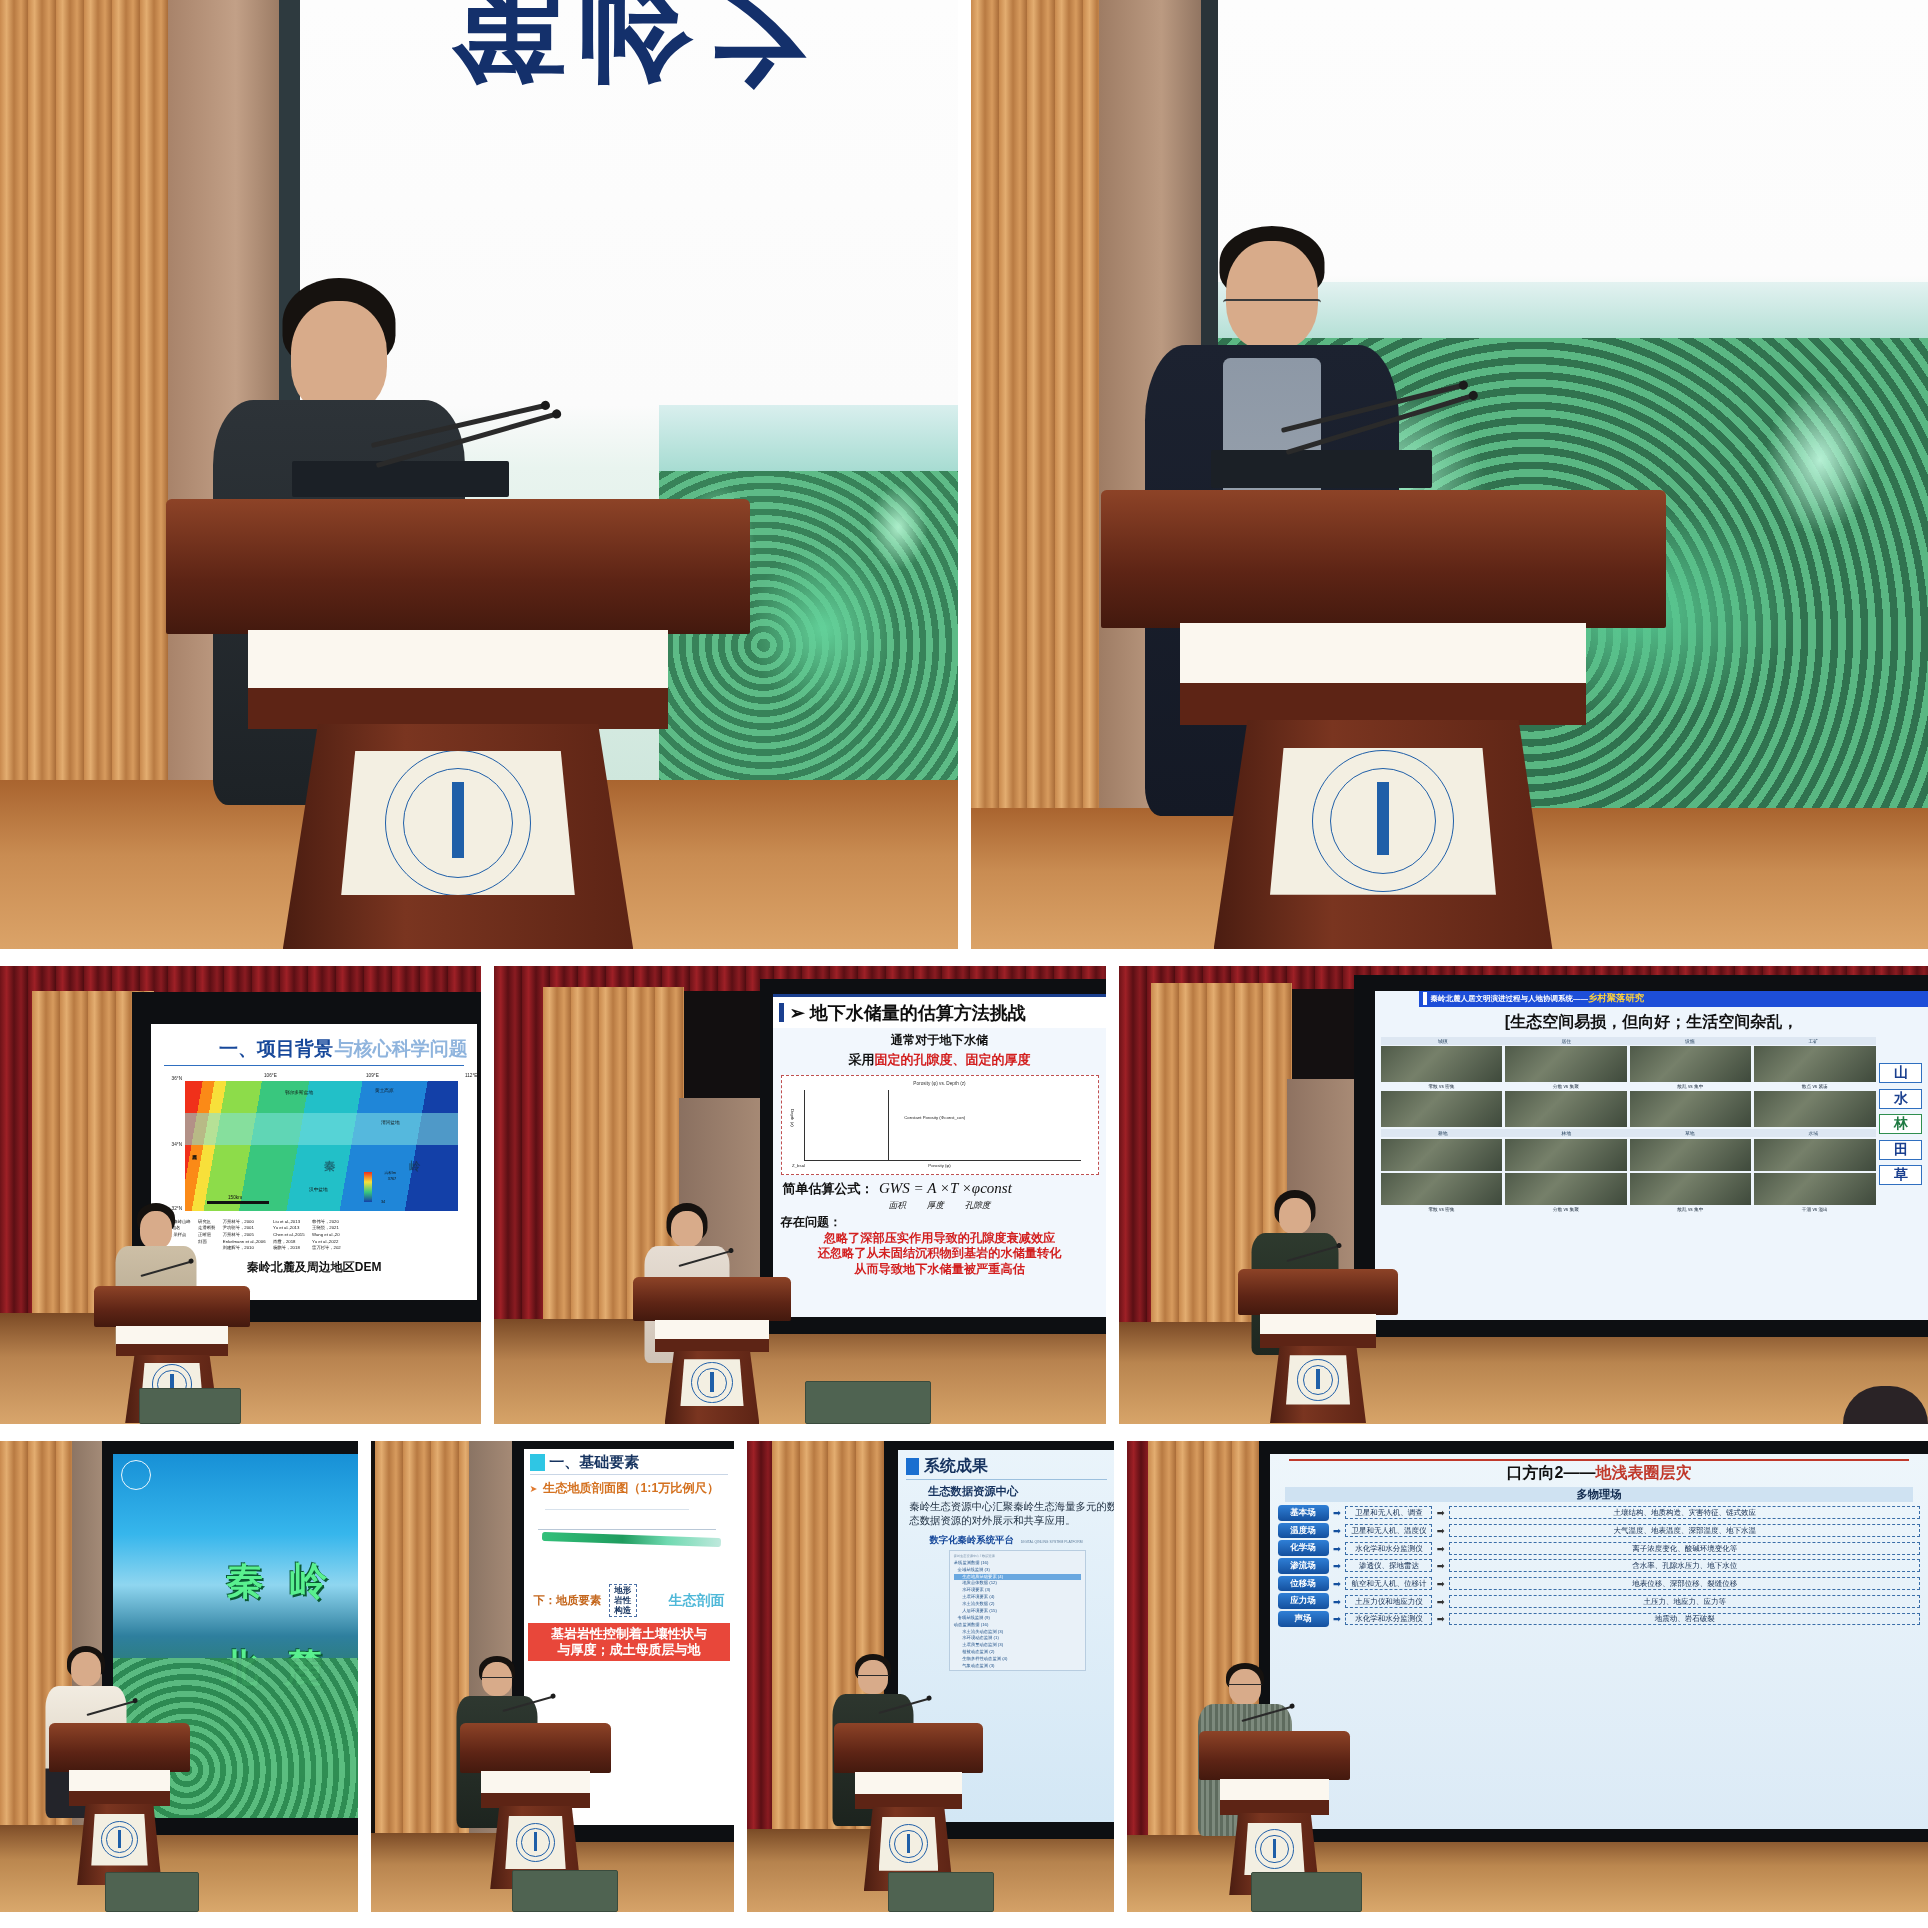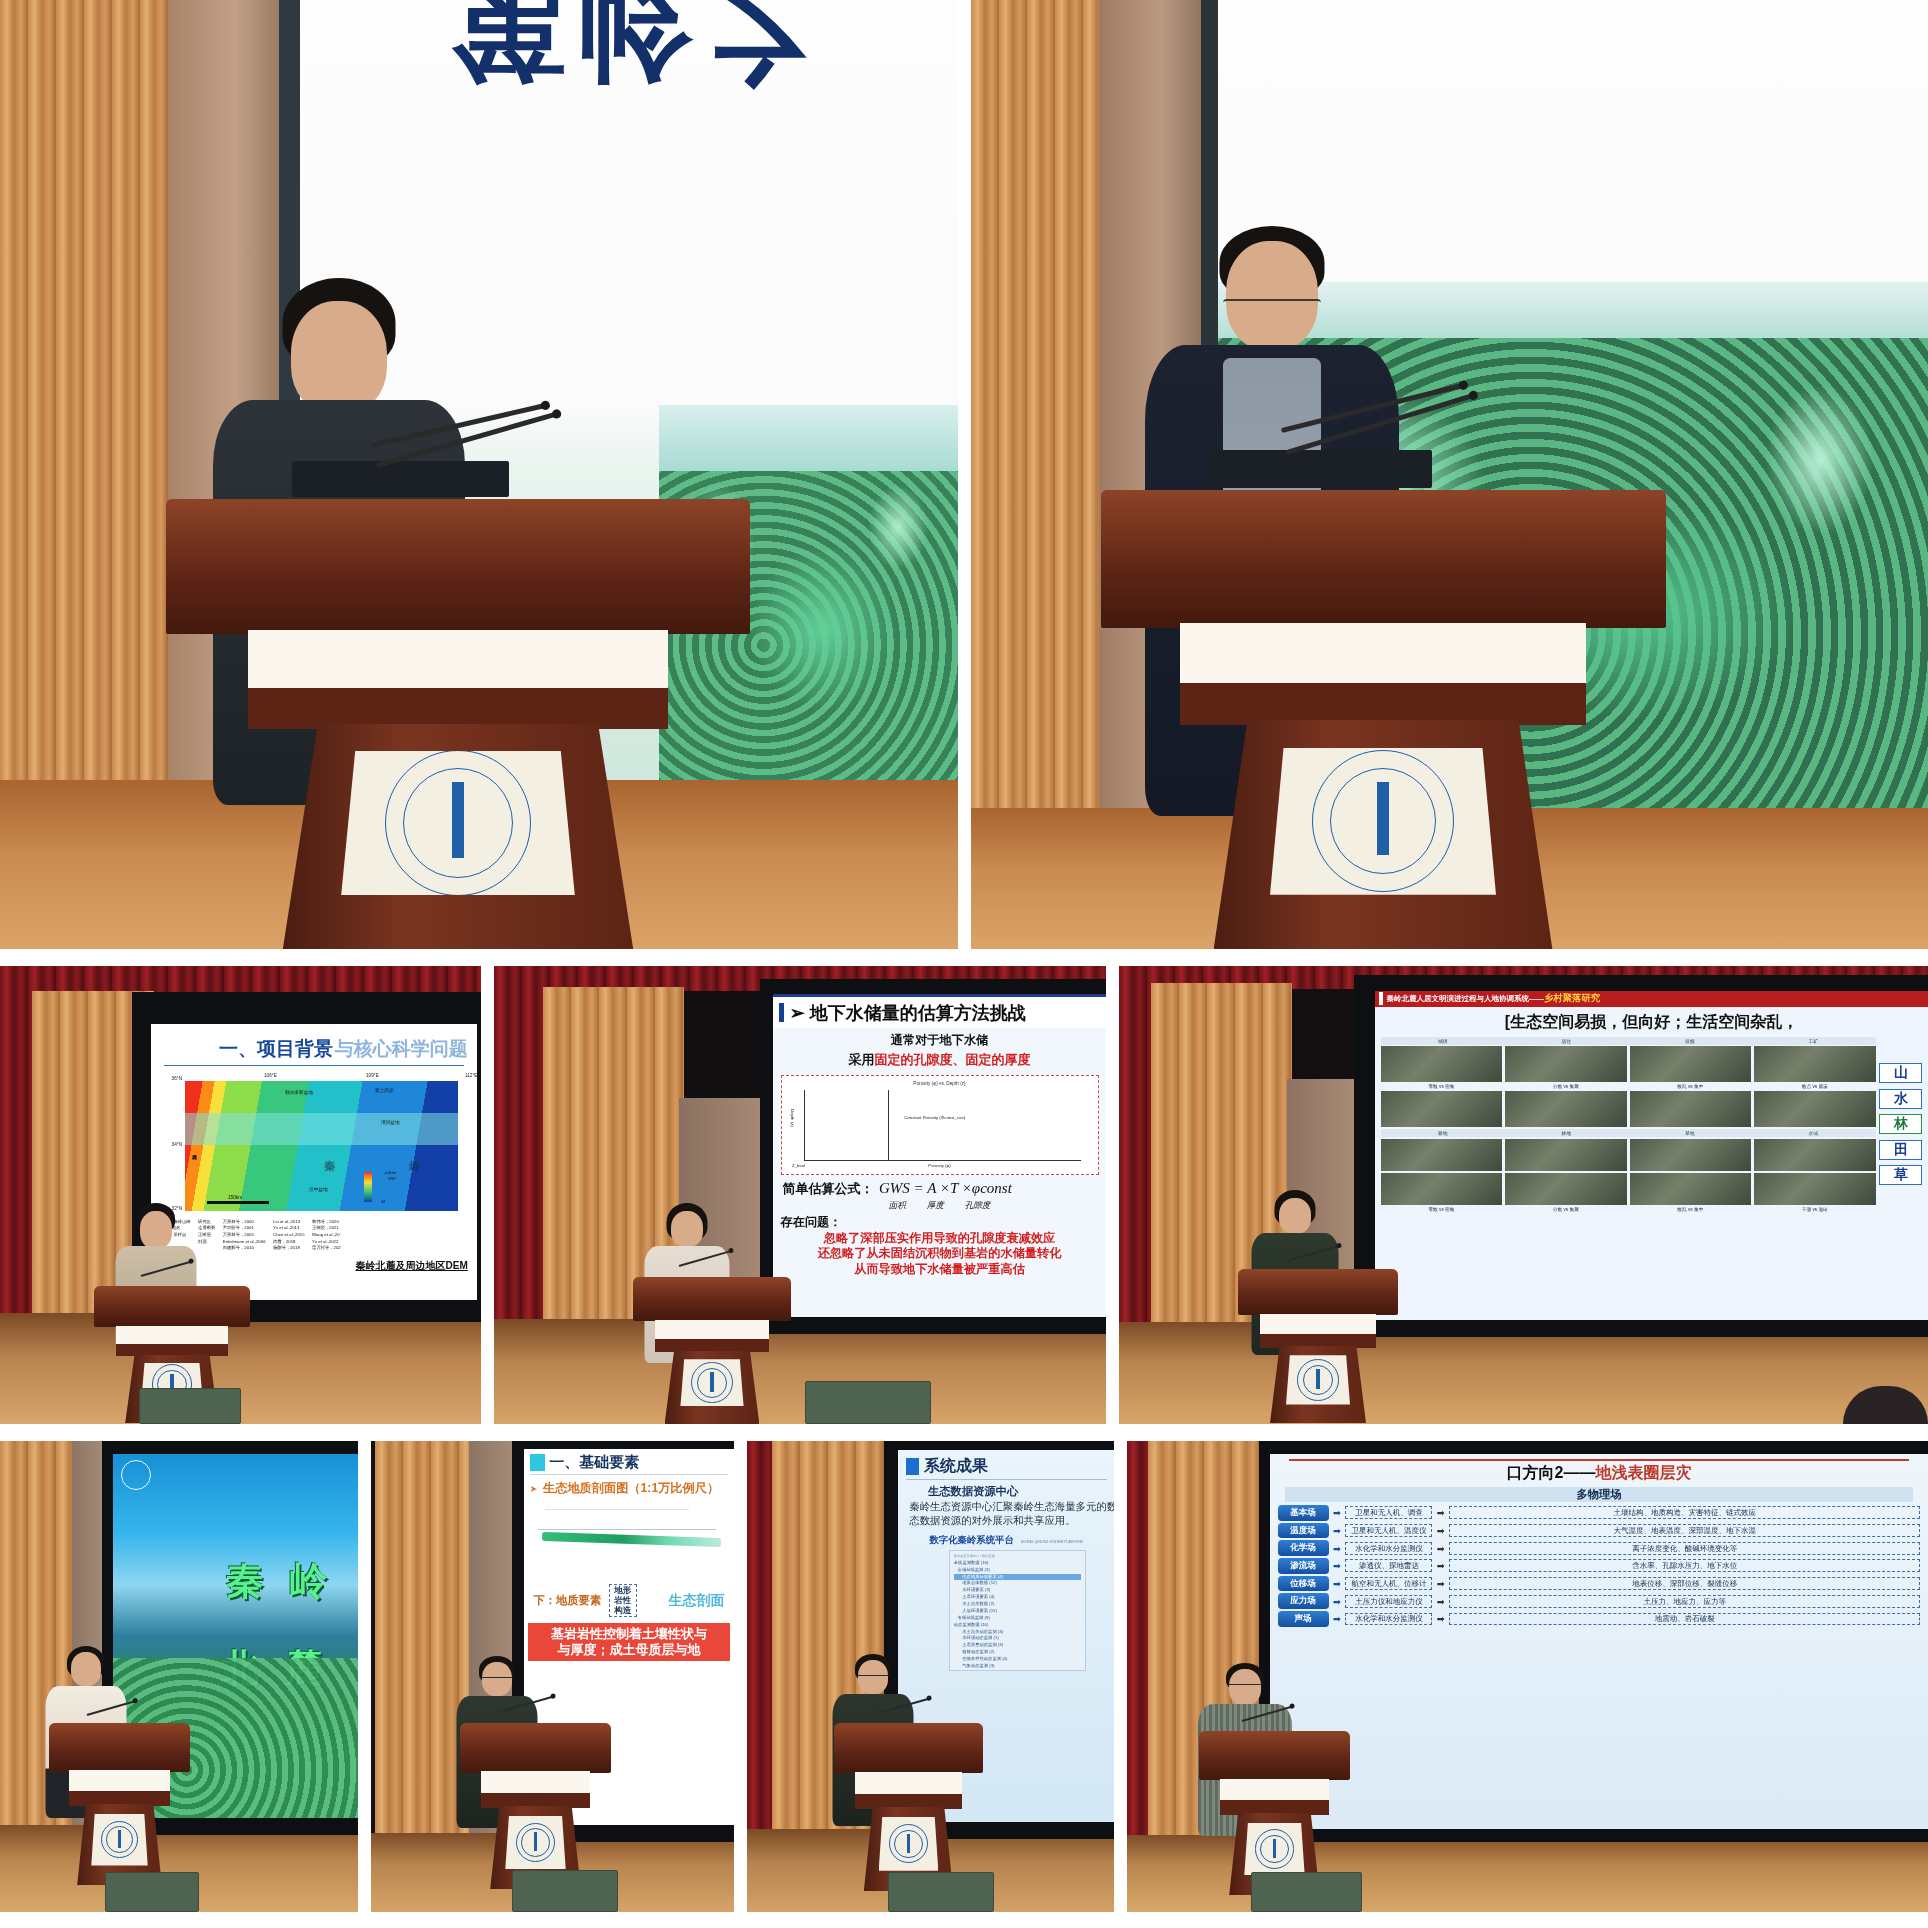--- a/index.html
+++ b/index.html
@@ -221,21 +221,21 @@
               <div>杨鹏等，2018</div>
             </div>
             <div>
               <div>韩伟等，2020</div>
               <div>王晓悦，2021</div>
               <div>Wang et al.,20</div>
               <div>Yu et al.,2022</div>
               <div>雷万杉等，202</div>
             </div>
           </div>
-          <div style="text-align:right;font-weight:bold;font-size:10px;color:#111;margin-top:6.6px;text-decoration:underline;">秦岭北麓及周边地区DEM</div>
+          <div style="text-align:center;font-weight:bold;font-size:12px;color:#111;margin-top:6.6px;">秦岭北麓及周边地区DEM</div>
         </div>
       </div>
 
       <div class="person" style="left:104px;top:237px;width:104px;height:141px;">
         <div class="hair" style="width:38px;height:30px;top:0;"></div>
         <div class="head" style="width:32px;height:38px;top:7.5px;"></div>
         <div class="torso" style="top:43px;width:81px;height:104px;background:linear-gradient(180deg,#cdbfa6,#ada089);"></div>
       </div>
       <div class="podium" style="left:94px;top:320px;width:156px;height:137px;">
         <div class="pod-top"></div>
@@ -327,21 +327,21 @@
       <div style="position:absolute;inset:0;background:#141011;"></div>
       <div class="curtain red" style="left:0;right:0;top:0;height:22.6px;"></div>
       <div class="curtain red" style="left:0;width:34px;top:0;bottom:0;"></div>
       <div class="curtain" style="left:32px;width:141px;top:17px;bottom:94px;"></div>
       <div class="wall" style="left:168px;top:113px;width:79px;bottom:94px;background:linear-gradient(90deg,#8e7261,#ad8f79);"></div>
       <div class="floor" style="height:102px;background:linear-gradient(180deg,#7c4b27,#b9854f 40%,#d7a469);"></div>
 
       <div class="screenframe" style="left:235px;top:9.4px;right:0;bottom:87px;"></div>
       <div class="screen" style="left:256px;top:24.5px;right:0;bottom:104px;background:#eef5fc;">
         <div class="slide" style="background:#eef5fc;">
-          <div style="display:flex;align-items:center;background:#b91c1c;padding:1.9px 3.8px;">
+          <div style="display:flex;align-items:center;background:#1d4ed8;padding:1.9px 3.8px;margin-left:44px;">
             <span style="width:3.8px;height:13px;background:#fff;margin-right:3.8px;"></span>
             <span style="font-size:7.5px;font-weight:bold;color:#fff;white-space:nowrap;">秦岭北麓人居文明演进过程与人地协调系统——</span>
             <span style="font-size:9.4px;font-weight:bold;color:#ffd23a;white-space:nowrap;">乡村聚落研究</span>
           </div>
           <div style="text-align:center;font-size:16px;font-weight:bold;color:#111;margin:4.7px 0 3.8px 0;white-space:nowrap;">[生态空间易损，但向好；生活空间杂乱，</div>
 
           <div style="display:flex;gap:3.8px;padding:0 5.6px;">
             <div style="flex:1 1 auto;">
               <div style="display:grid;grid-template-columns:repeat(4,1fr);gap:2.8px;background:#dde7f2;padding:0.9px 1.9px;font-size:4.9px;text-align:center;color:#24405c;">
                 <span>城镇</span>

